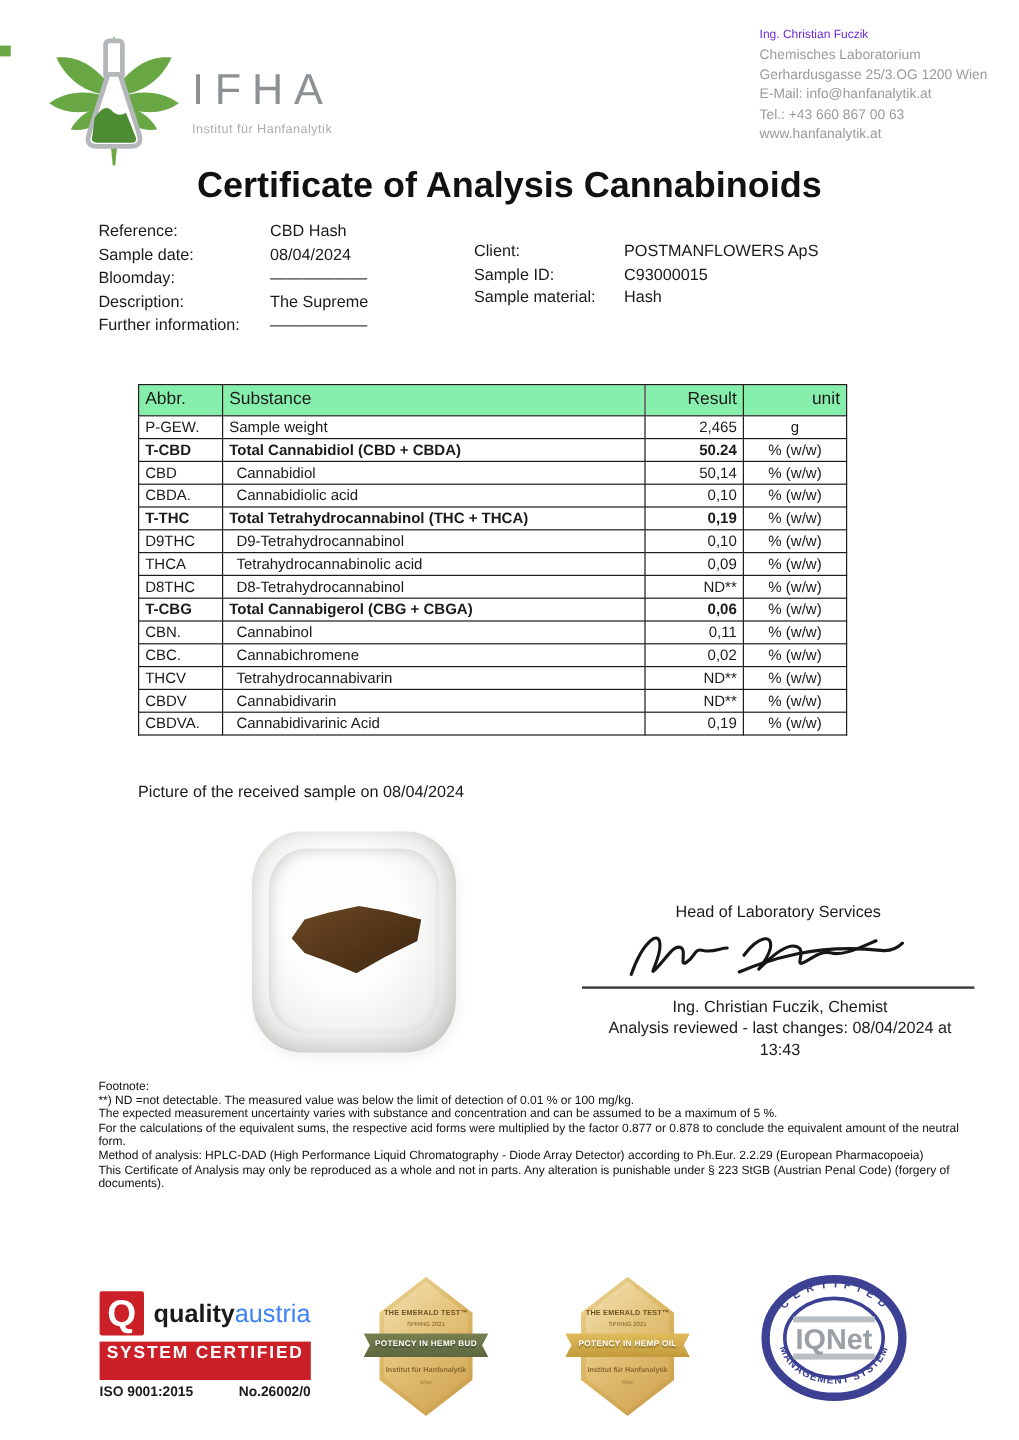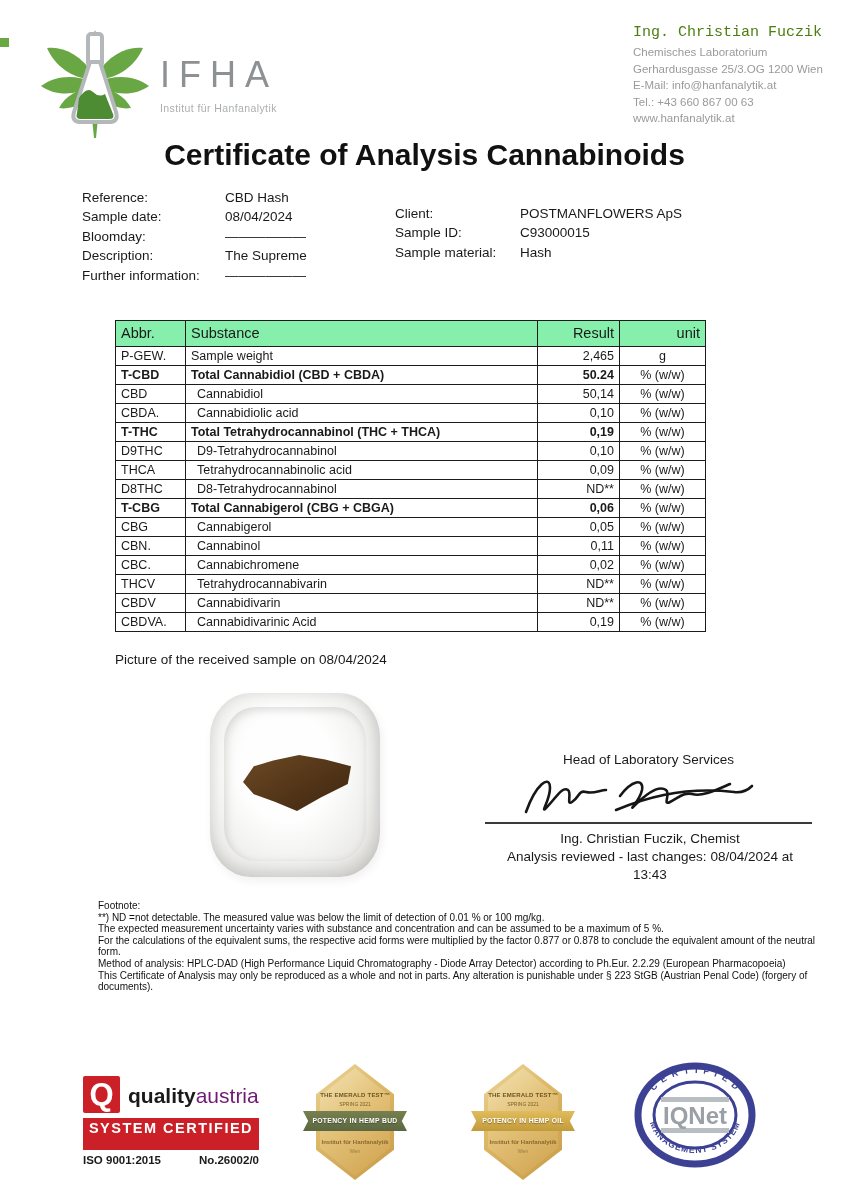--- a/index.html
+++ b/index.html
@@ -9,31 +9,31 @@
     background:#ffffff; color:#1a1a1a; overflow:hidden;
   }
   
   .corner-dot { position:absolute; left:0; top:38px; width:9px; height:9px; background:#6aa843; }
   .logo-wrap { position:absolute; left:35px; top:26px; width:250px; height:115px; }
   .logo-mark { position:absolute; left:0; top:0; }
   .logo-text { position:absolute; left:125px; top:28px; }
   .logo-abbr { font-size:36px; letter-spacing:9px; color:#8d9194; font-weight:400; }
   .logo-sub  { font-size:10.5px; color:#abaeb0; margin-top:6px; letter-spacing:0.4px; }
   .contact { position:absolute; left:633px; top:24px; width:200px; color:#9a9a9a; }
-  .contact .name { font-size:15px; color:#4d7c0f; margin-bottom:3px;font-family:Liberation Mono, monospace; }
+  .contact .name { font-size:10px; color:#6d28d9; margin-bottom:3px; }
   .contact .line { font-size:11.5px; line-height:16.5px; }
   
   .doc-title {
     position:absolute; left:0; top:138px; width:100%;
     text-align:center; font-size:30px; font-weight:bold; color:#111;
   }
   
   .info-left  { position:absolute; left:82px;  top:185px; }
   .info-right { position:absolute; left:395px; top:201px; }
-  .info-row { display:flex; height:19.5px; align-items:flex-end; font-size:13.5px; }
+  .info-row { display:flex; height:19.5px; align-items:flex-start; font-size:13.5px; }
   .info-left  .info-label { width:143px; }
   .info-right .info-label { width:125px; }
   .info-value { white-space:nowrap; }
   
   table.results {
     position:absolute; left:115px; top:320px; width:590px;
     border-collapse:collapse; table-layout:fixed; font-size:12.5px;
   }
   table.results col.c-abbr { width:70px; }
   table.results col.c-sub  { width:352px; }
@@ -73,31 +73,31 @@
     filter:drop-shadow(-9px 9px 7px rgba(110,100,88,0.55));
   }
   
   .sig-role { position:absolute; left:485px; top:752px; width:327px; text-align:center; font-size:13.5px; }
   .sig-svg  { position:absolute; left:520px; top:766px; }
   .sig-line { position:absolute; left:485px; top:822px; width:327px; height:2px; background:#3a3a3a; }
   .sig-name { position:absolute; left:455px; top:831px; width:390px; text-align:center; font-size:13.5px; }
   .sig-reviewed { position:absolute; left:440px; top:849px; width:420px; text-align:center; font-size:13.5px; }
   .sig-time { position:absolute; left:440px; top:867px; width:420px; text-align:center; font-size:13.5px; }
   
-  .footnote { position:absolute; left:82px; top:900px; width:720px; font-size:10px; line-height:11.6px; color:#111;margin-left:16px; }
+  .footnote { position:absolute; left:82px; top:900px; width:720px; font-size:10px; line-height:11.6px; color:#111; }
   
   .qa { position:absolute; left:83px; top:1076px; width:176px; }
   .qa-top { display:flex; align-items:flex-end; }
   .qa-q {
     width:37px; height:37px; background:#cc2028; color:#fff; border-radius:2px;
     font-size:31px; font-weight:bold; text-align:center; line-height:37px;
   }
   .qa-brand { margin-left:8px; font-size:21px; line-height:34px; white-space:nowrap; }
   .qa-brand .b { font-weight:bold; color:#1a1a1a; }
-  .qa-brand .l { color:#701a75; }
+  .qa-brand .l { color:#3b82f6; }
   .qa-bar {
     margin-top:5px; width:176px; height:32px; background:#cc2028; color:#fff;
     font-weight:bold; font-size:14.5px; letter-spacing:1.5px; text-align:center; line-height:20px;
   }
   .qa-bottom { display:flex; justify-content:space-between; margin-top:4px; font-size:11.5px; font-weight:bold; }
   .emerald { position:absolute; width:78px; height:116px; }
   .emerald.b1 { left:316px; top:1064px; }
   .emerald.b2 { left:484px; top:1064px; }
   .hex {
     position:absolute; left:0; top:0; width:78px; height:116px;
@@ -287,26 +287,20 @@
       <td class="col-unit">% (w/w)</td>
     </tr>
 
     <tr class="bold">
       <td class="col-abbr">T-CBG</td>
       <td class="col-substance">Total Cannabigerol (CBG + CBGA)</td>
       <td class="col-result">0,06</td>
       <td class="col-unit">% (w/w)</td>
     </tr>
 
-    <tr class="indent">
-      <td class="col-abbr">CBG</td>
-      <td class="col-substance">Cannabigerol</td>
-      <td class="col-result">0,05</td>
-      <td class="col-unit">% (w/w)</td>
-    </tr>
 
 
     <tr class="indent">
       <td class="col-abbr">CBN.</td>
       <td class="col-substance">Cannabinol</td>
       <td class="col-result">0,11</td>
       <td class="col-unit">% (w/w)</td>
     </tr>
 
     <tr class="indent">

